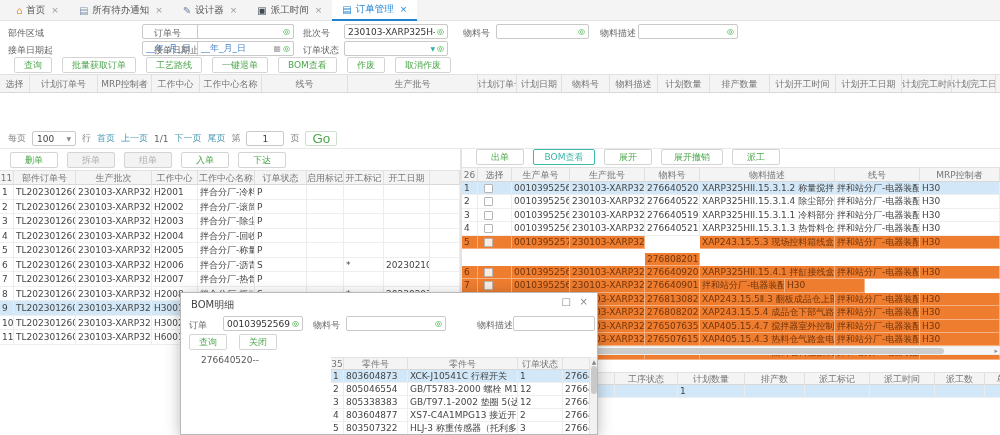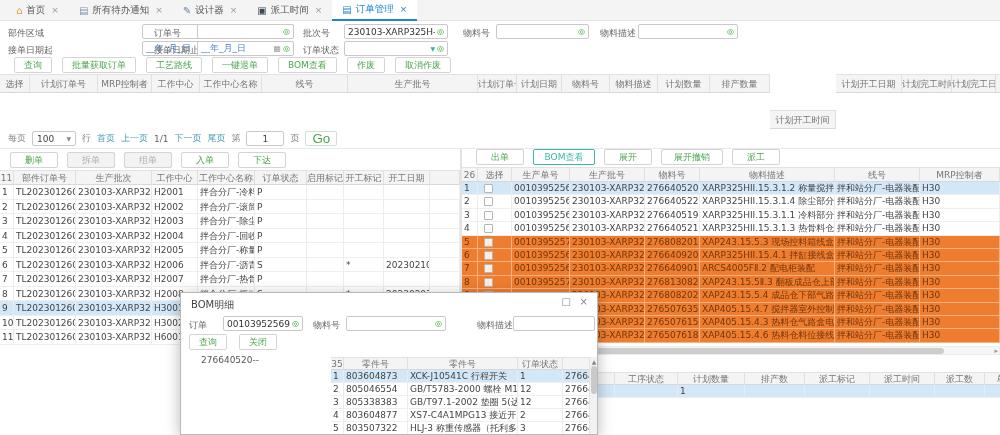--- a/index.html
+++ b/index.html
@@ -187,21 +187,21 @@
       <div class="th" style="width: 48px;">工作中心</div>
       <div class="th" style="width: 62px;">工作中心名称</div>
       <div class="th" style="width: 86px;">线号</div>
       <div class="th" style="width: 130px;">生产批号</div>
       <div class="th" style="width: 39px;">计划订单号</div>
       <div class="th" style="width: 45px;">计划日期</div>
       <div class="th" style="width: 48px;">物料号</div>
       <div class="th" style="width: 48px;">物料描述</div>
       <div class="th" style="width: 52px;">计划数量</div>
       <div class="th" style="width: 60px;">排产数量</div>
-      <div class="th" style="width: 66px; margin-top: 36px;">计划开工时间</div>
+      <div class="th" style="width: 66px;">计划开工时间</div>
       <div class="th" style="width: 66px;">计划开工日期</div>
       <div class="th" style="width: 50px;">计划完工时间</div>
       <div class="th" style="width: 44px;">计划完工日期</div>
       <div class="th" style="width: 40px;">开工</div>
     </div>
   </div>
 
 <div class="pagination">
   <span>每页</span>
   <span class="pg-select">
@@ -433,42 +433,41 @@
       <div class="td" style="width: 55px;">276640521</div>
       <div class="td" style="width: 135px;">XARP325HII.15.3.1.3 热骨料仓部分布线</div>
       <div class="td" style="width: 85px;">拌和站分厂-电器装配工段</div>
       <div class="td" style="width: 80px;">H30</div>
     </div>
     <div class="tr orange">
       <div class="td" style="width: 16px;">5</div>
       <div class="td" style="width: 34px;"><span class="cb"></span></div>
       <div class="td" style="width: 58px;">001039525709</div>
       <div class="td" style="width: 75px;">230103-XARP325H-1/3</div>
-      <div class="td" style="width: 55px;">276808201</div>
+      <div class="td" style="width: 55px; margin-top: 17px;">276808201</div>
       <div class="td" style="width: 135px;">XAP243.15.5.3 现场控料箱线盒装配</div>
       <div class="td" style="width: 85px;">拌和站分厂-电器装配工段</div>
       <div class="td" style="width: 80px;">H30</div>
     </div>
     <div class="tr orange">
       <div class="td" style="width: 16px;">6</div>
       <div class="td" style="width: 34px;"><span class="cb"></span></div>
       <div class="td" style="width: 58px;">001039525696</div>
       <div class="td" style="width: 75px;">230103-XARP325H-1/3</div>
       <div class="td" style="width: 55px;">276640920</div>
       <div class="td" style="width: 135px;">XARP325HII.15.4.1 拌缸接线盒装配</div>
       <div class="td" style="width: 85px;">拌和站分厂-电器装配工段</div>
       <div class="td" style="width: 80px;">H30</div>
     </div>
     <div class="tr orange">
       <div class="td" style="width: 16px;">7</div>
       <div class="td" style="width: 34px;"><span class="cb"></span></div>
       <div class="td" style="width: 58px;">001039525694</div>
       <div class="td" style="width: 75px;">230103-XARP325H-1/3</div>
       <div class="td" style="width: 55px;">276640901</div>
-      <div class="td" style="width: 135px;">ARCS4005FⅡ.2 配电柜装配</div>
       <div class="td" style="width: 85px;">拌和站分厂-电器装配工段</div>
       <div class="td" style="width: 80px;">H30</div>
     </div>
     <div class="tr orange">
       <div class="td" style="width: 16px;">8</div>
       <div class="td" style="width: 34px;"><span class="cb"></span></div>
       <div class="td" style="width: 58px;">001039525713</div>
       <div class="td" style="width: 75px;">230103-XARP325H-1/3</div>
       <div class="td" style="width: 55px;">276813082</div>
       <div class="td" style="width: 135px;">XAP243.15.5Ⅱ.3 翻板成品仓上部接线盒装配</div>

